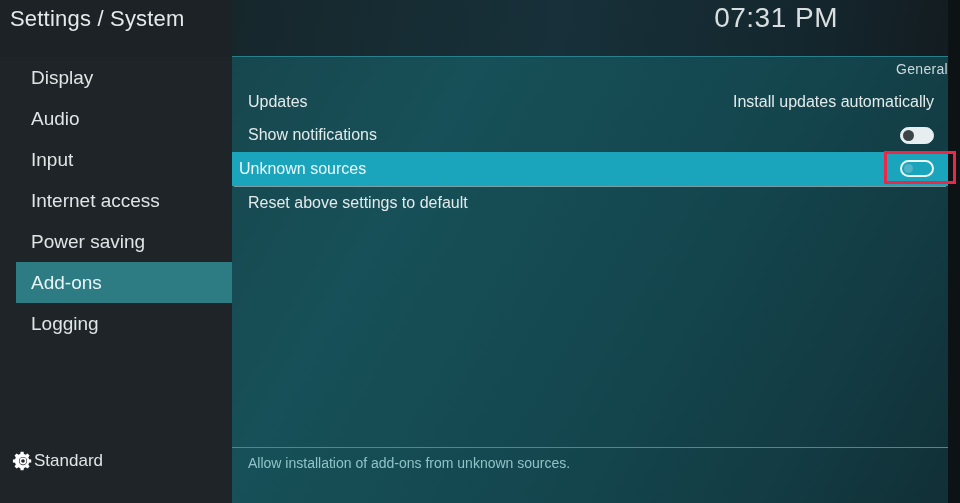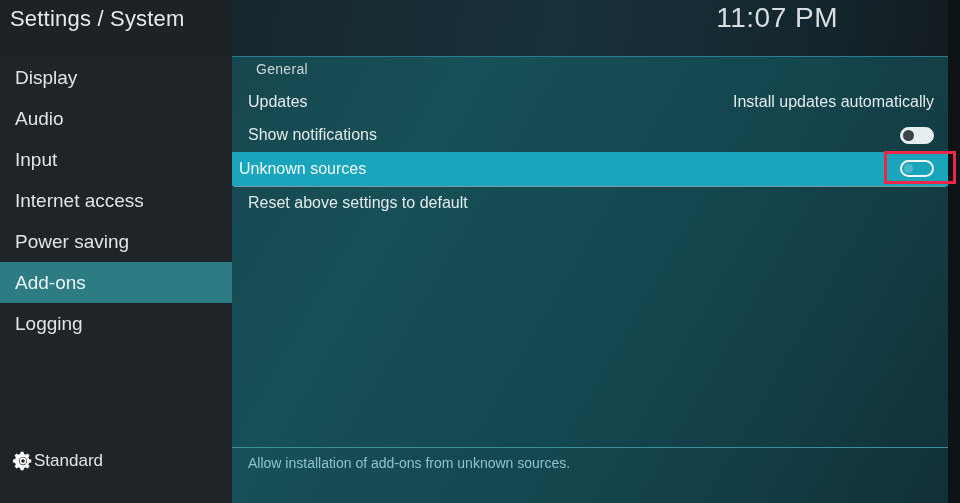--- a/index.html
+++ b/index.html
@@ -70,20 +70,21 @@
   }
   .side-item {
     position: relative;
     height: 41px;
     display: flex;
     align-items: center;
     padding-left: 15px;
     color: #dfe5e6;
     font-size: 19px;
     font-weight: 400;
+    margin-left: 16px;
   }
   .side-item.active {
     background: #2d7c83;
     color: #e8f4f5;
   }
 
   .profile-row {
     position: absolute;
     left: 0; bottom: 25px;
     width: 232px;
@@ -113,21 +114,21 @@
     position: absolute;
     left: 948px; top: 0;
     width: 12px; height: 503px;
     background: #0d1214;
   }
 
   .section-title {
     position: absolute;
     left: 0; top: 4px;
     width: 716px;
-    text-align: left;
+    text-align: right;
     font-size: 14px;
     color: #cdd8d9;
     letter-spacing: 0.3px;
     padding-left: 24px;
   }
 
   .rows {
     position: absolute;
     left: 0; top: 28px;
     width: 716px;
@@ -221,21 +222,21 @@
 </style>
 </head>
 <body>
 
 <div id="app">
 
   <div class="topbar">
     <div class="topbar-bg-left"></div>
     <div class="topbar-bg-right"></div>
     <div class="breadcrumb">Settings / System</div>
-    <div class="clock">11:07 PM</div>
+    <div class="clock">07:31 PM</div>
     <div class="topbar-rule"></div>
   </div>
 
   <div class="sidebar">
 
     <div class="side-item">
       <span>Display</span>
     </div>
     <div class="side-item">
       <span>Audio</span>

